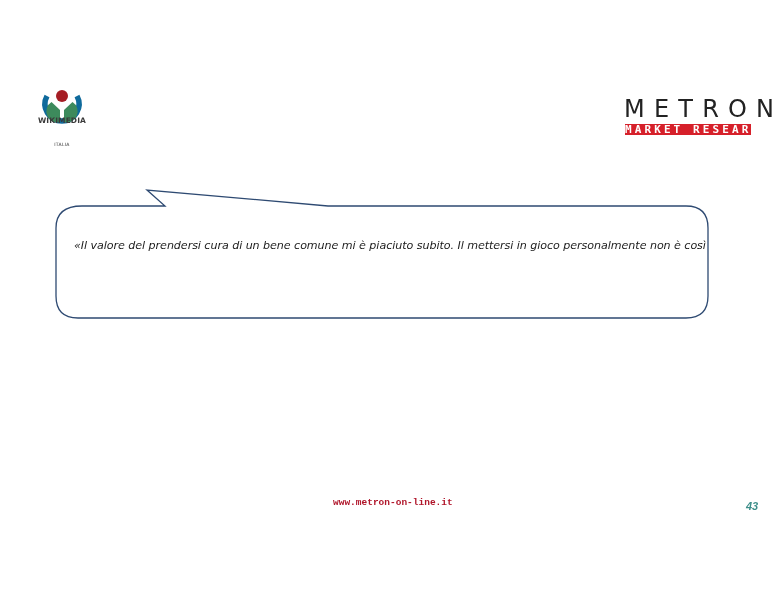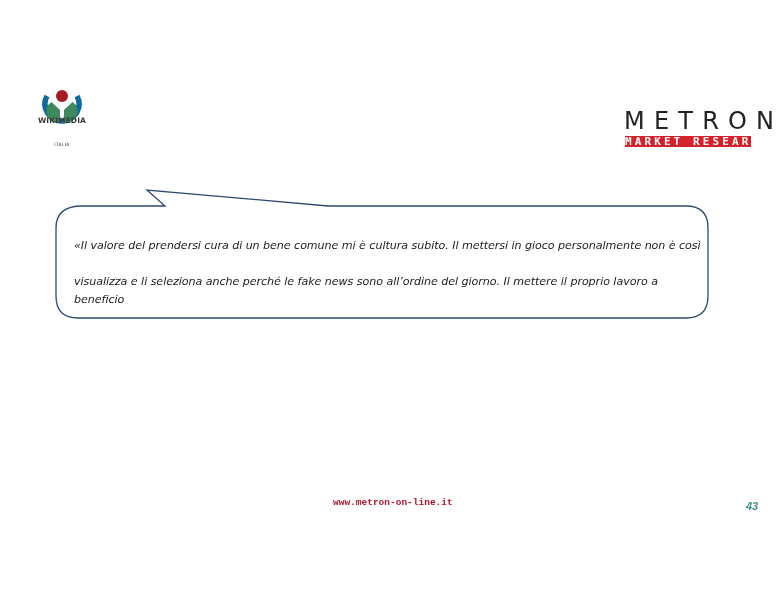--- a/index.html
+++ b/index.html
@@ -48,21 +48,20 @@
       font-size: 4.5px;
       color: #3a3a3a;
       letter-spacing: 0.3px;
     }
     .metron-logo {
       position: absolute;
       left: 622px;
       top: 96px;
       width: 132px;
       height: 44px;
-      margin-top: 12px;
     }
     .metron-word {
       position: absolute;
       left: 2px;
       top: 0;
       font-family: "DejaVu Sans", sans-serif;
       font-size: 24px;
       letter-spacing: 9.2px;
       color: #222222;
       line-height: 26px;
@@ -153,18 +152,17 @@
            Q 708 206 708 228
            L 708 296
            Q 708 318 686 318
            L 78 318
            Q 56 318 56 296
            L 56 228
            Q 56 206 82 206 Z" fill="#ffffff" stroke="#2e4a72" stroke-width="1.3" stroke-linejoin="miter"></path>
 </svg>
 
 <div class="bubble-text">
-  <div>«Il valore del prendersi cura di un bene comune mi è cultura subito. Il mettersi in gioco personalmente non è così</div>
-  <div>visualizza e li seleziona anche perché le fake news sono all’ordine del giorno. Il mettere il proprio lavoro a beneficio</div>
+  <div>«Il valore del prendersi cura di un bene comune mi è piaciuto subito. Il mettersi in gioco personalmente non è così</div>
 </div>
 
 <div class="footer-url">www.metron-on-line.it</div>
 <div class="page-number">43</div>
 
 </body></html>

